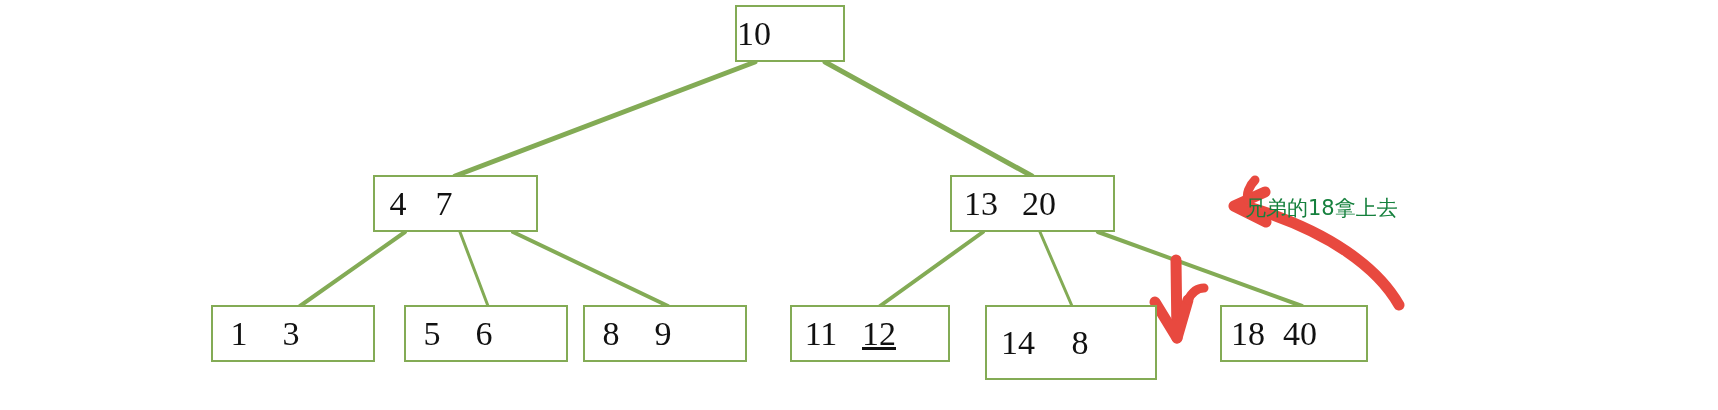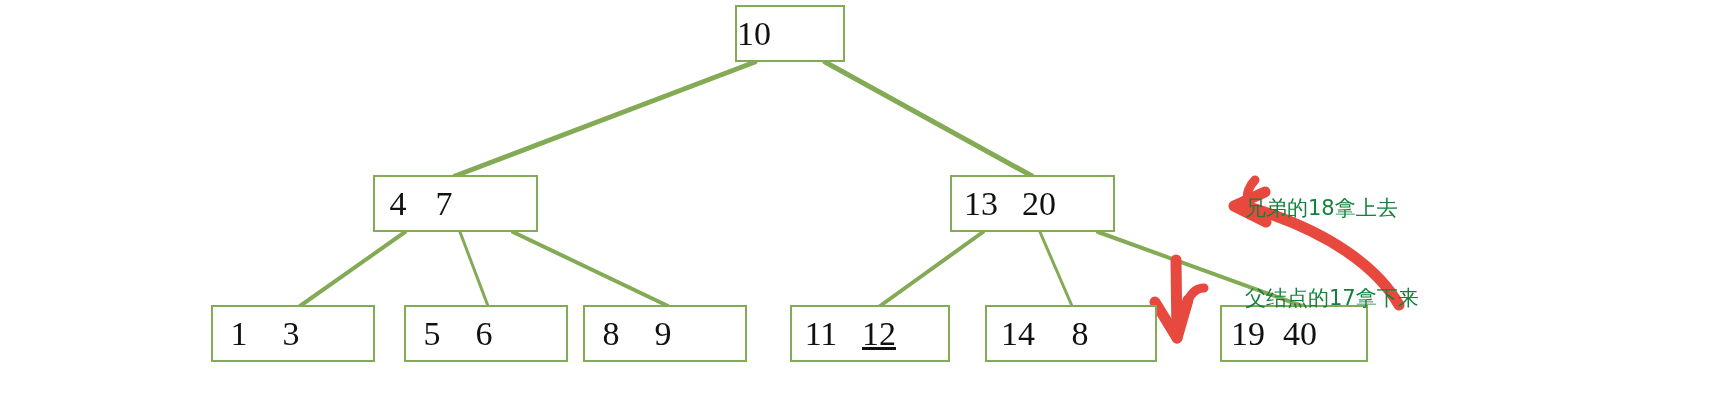--- a/index.html
+++ b/index.html
@@ -127,28 +127,27 @@
   <div class="node" style="left:583px; top:305px; width:164px; height:57px;">
     <span class="cell" style="width:52px;">8</span>
     <span class="cell" style="width:52px;">9</span>
   </div>
 
   <div class="node" style="left:790px; top:305px; width:160px; height:57px;">
     <span class="cell" style="width:58px;font-family:Liberation Serif, serif;">11</span>
     <span class="cell" style="width:58px;text-decoration:underline;">12</span>
   </div>
 
-  <div class="node" style="left:985px; top:305px; width:172px; height:57px;">
+  <div class="node" style="left:985px; top:305px; width:172px; height:75px;">
     <span class="cell" style="width:62px;">14</span>
     <span class="cell" style="width:62px;">8</span>
   </div>
 
   <div class="node" style="left:1220px; top:305px; width:148px; height:57px;">
-    <span class="cell" style="width:52px;">19</span>
+    <span class="cell" style="width:52px;">18</span>
     <span class="cell" style="width:52px;">40</span>
   </div>
 
   <div class="annotation" style="left:1245px; top:133px;">
     <span class="line">兄弟的18拿上去</span>
-    <span class="line">父结点的17拿下来</span>
   </div>
 
 </div>
 
 </body></html>

